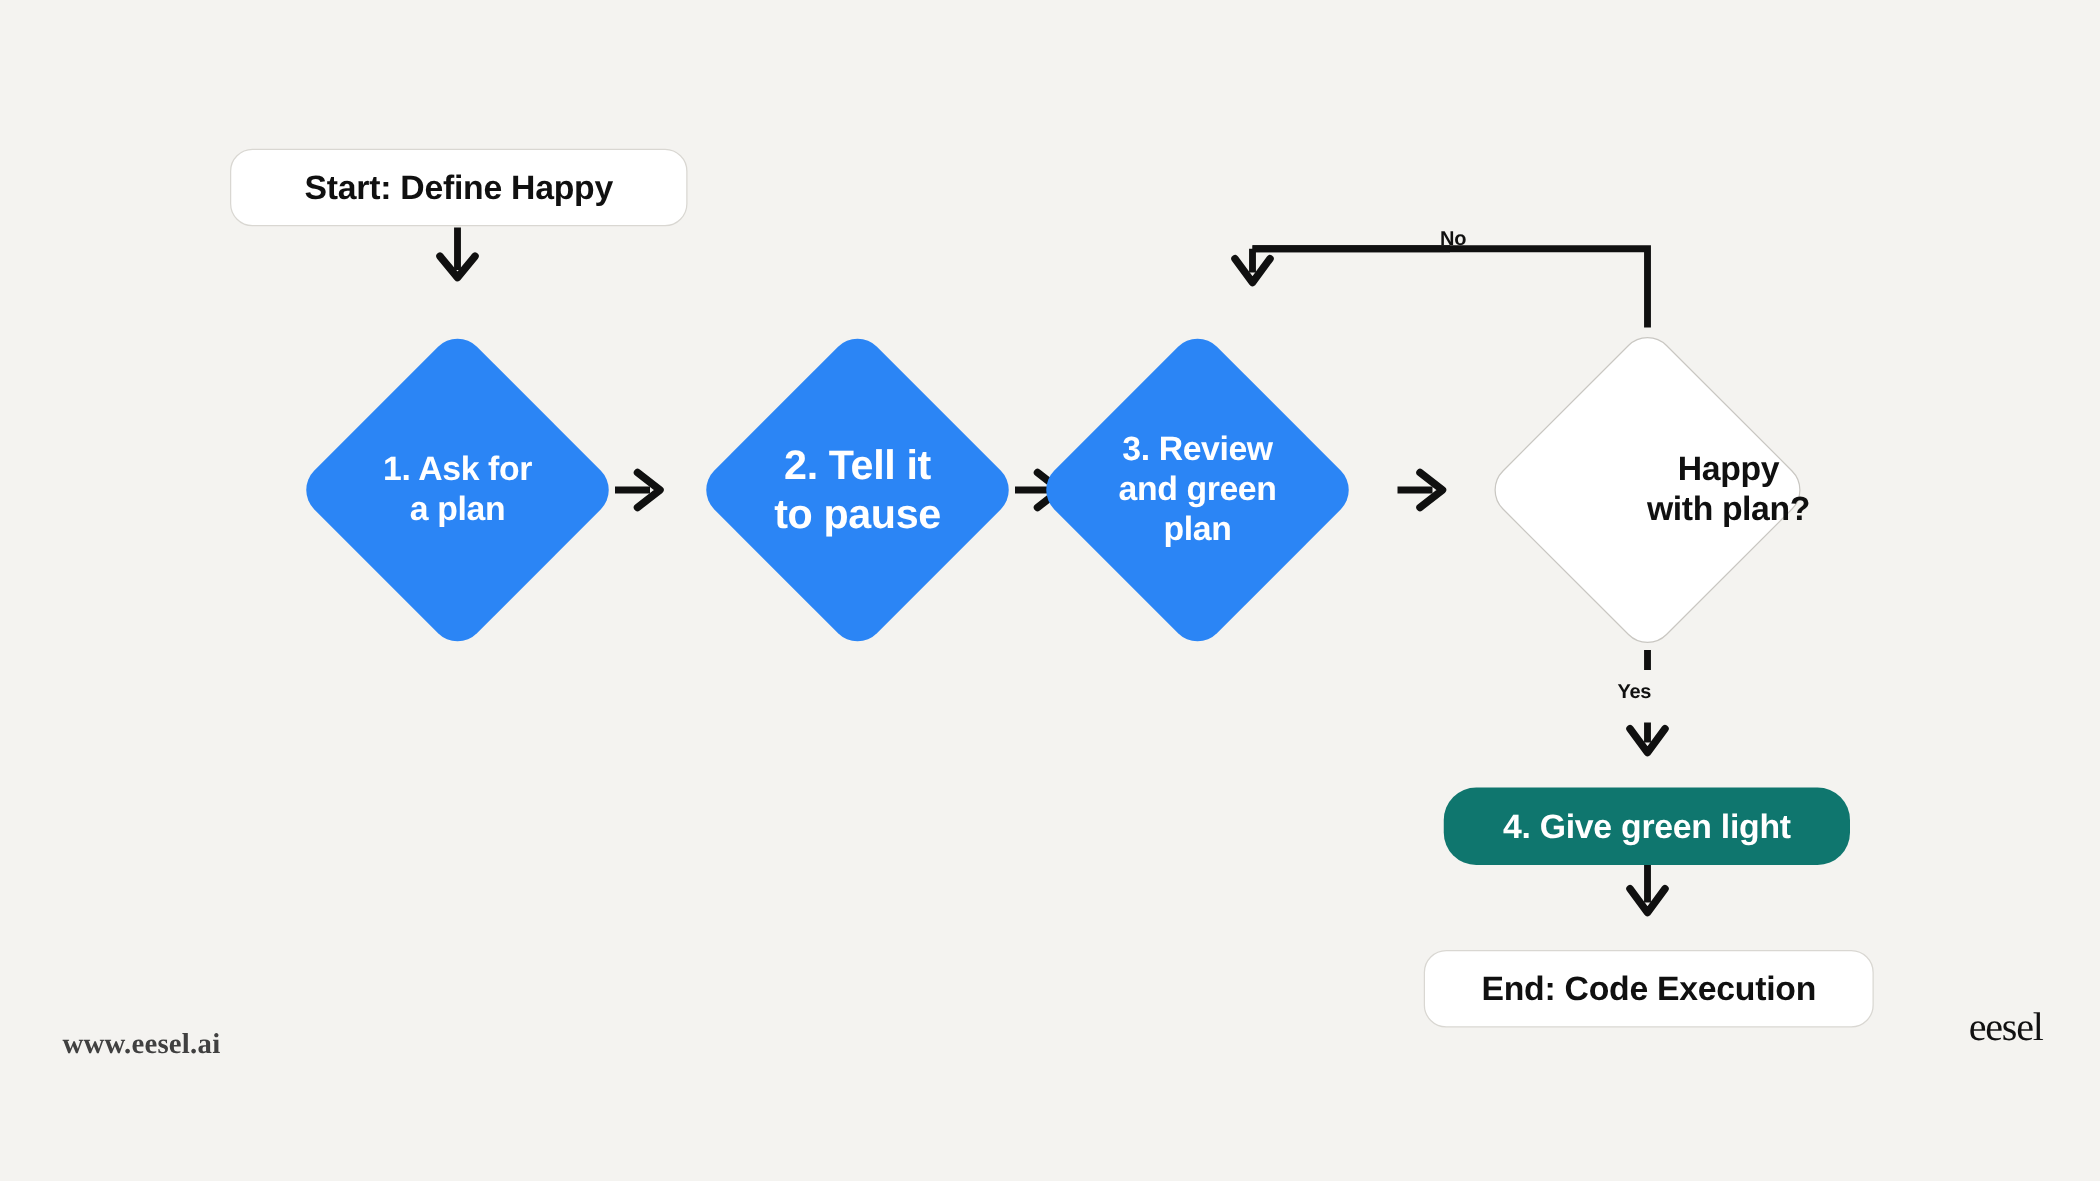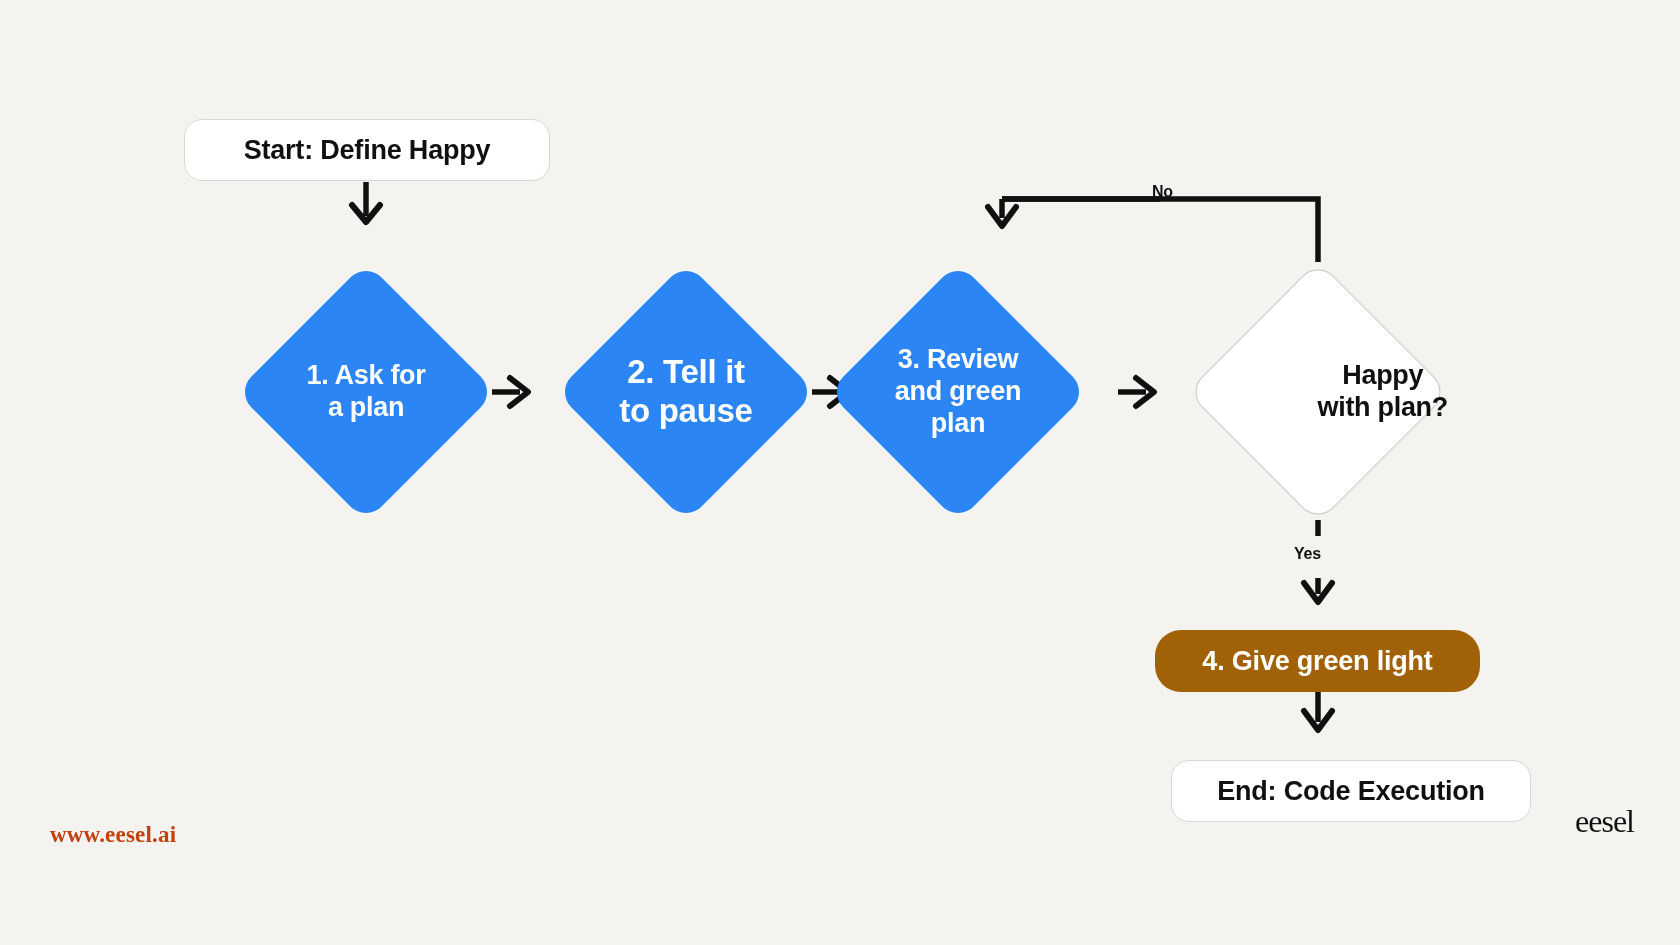--- a/index.html
+++ b/index.html
@@ -42,21 +42,21 @@
     background: #ffffff;
     border: 1.5px solid #d9d7d2;
     border-radius: 18px;
     color: #101010;
     font-weight: bold;
     letter-spacing: -0.2px;
   }
 
   
   .action-pill {
-    background: #a16207;
+    background: #0f766e;
     border-radius: 26px;
     color: #ffffff;
     font-weight: bold;
     letter-spacing: -0.2px;
   }
 
   
   .diamond {
     background: transparent;
   }
@@ -95,21 +95,21 @@
   }
 
   
   .footer-url {
     position: absolute;
     left: 50px;
     top: 822px;
     font-family: "Liberation Serif", serif;
     font-weight: bold;
     font-size: 23px;
-    color: #c2410c;
+    color: #404040;
     letter-spacing: 0.2px;
   }
   .brand-logo {
     position: absolute;
     right: 46px;
     top: 805px;
     font-family: "Liberation Serif", serif;
     font-size: 32px;
     color: #111111;
     letter-spacing: -1px;
@@ -203,20 +203,20 @@
     <div class="dia-label" style="font-size:27px;">
       <div>Happy</div>
       <div>with plan?</div>
     </div>
   </div>
 
   <div class="node action-pill" style="left:1155px; top:630px; width:325px; height:62px; font-size:27px;">
     <span>4. Give green light</span>
   </div>
 
-  <div class="node terminal" style="left:1139px; top:760px; width:360px; height:62px; font-size:27px;margin-left:32px;">
+  <div class="node terminal" style="left:1139px; top:760px; width:360px; height:62px; font-size:27px;">
     <span>End: Code Execution</span>
   </div>
 
   <div class="footer-url">www.eesel.ai</div>
   <div class="brand-logo">eesel</div>
 
 </div>
 
 </body></html>

